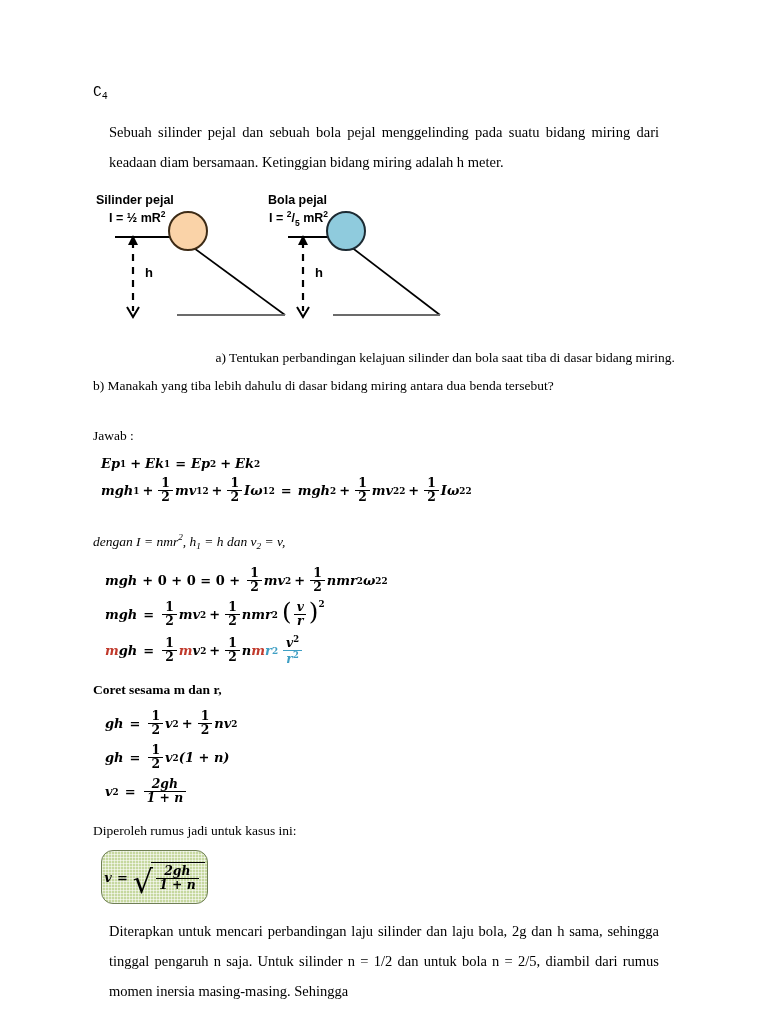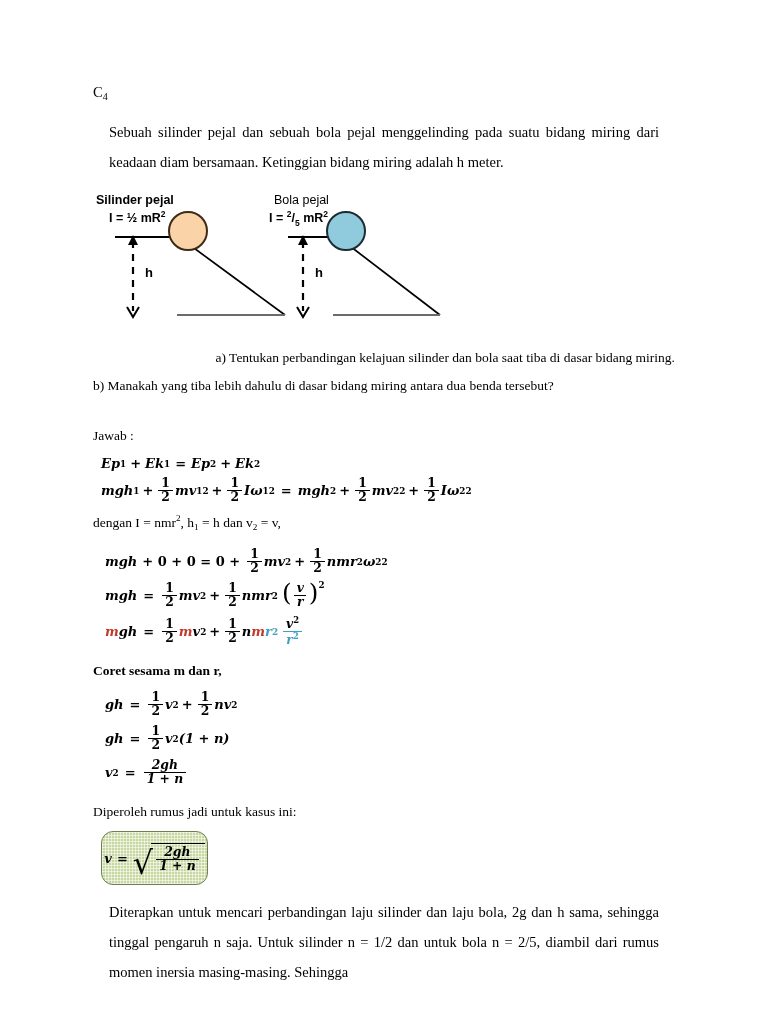--- a/index.html
+++ b/index.html
@@ -24,21 +24,21 @@
   }
   .content {
     position: absolute;
     left: 93px;
     top: 84px;
     width: 582px;
   }
 
   
   .label-c4 {
-    font-family: Liberation Serif, serif;
+    font-family: Liberation Mono, monospace;
     font-size: 14.5px;
     line-height: 1.2;
     margin-bottom: 0;
   }
   .label-c4 sub {
     font-size: 10px;
     vertical-align: baseline;
     position: relative;
     top: 3px;
   }
@@ -201,21 +201,21 @@
           <circle cx="253" cy="38" r="19" fill="#8fcbdd" stroke="#1d2b33" stroke-width="2"></circle>
         </g>
       </svg>
 
       
       <div style="position:absolute;left:3px;top:0px;font-family:'Liberation Sans',sans-serif;font-size:12.5px;font-weight:600;">Silinder pejal</div>
       <div style="position:absolute;left:16px;top:16px;font-family:'Liberation Sans',sans-serif;font-size:12.5px;font-weight:600;"><span>I = </span><span>½</span><span> mR</span><sup class="sm">2</sup></div>
       <div style="position:absolute;left:52px;top:72px;font-family:'Liberation Sans',sans-serif;font-size:13px;font-weight:600;">h</div>
 
       
-      <div style="position:absolute;left:181px;top:0px;font-family:'Liberation Sans',sans-serif;font-size:12.5px;font-weight:400;">Bola pejal</div>
+      <div style="position:absolute;left:175px;top:0px;font-family:'Liberation Sans',sans-serif;font-size:12.5px;font-weight:700;">Bola pejal</div>
       <div style="position:absolute;left:176px;top:16px;font-family:'Liberation Sans',sans-serif;font-size:12.5px;font-weight:600;"><span>I = </span><sup class="sm">2</sup><span>/</span><sub class="sm">5</sub><span> mR</span><sup class="sm">2</sup></div>
       <div style="position:absolute;left:222px;top:72px;font-family:'Liberation Sans',sans-serif;font-size:13px;font-weight:600;">h</div>
     </div>
 
     <p class="q-line" style="margin-top:6px;text-align:right;">a) Tentukan perbandingan kelajuan silinder dan bola saat tiba di dasar bidang miring.</p>
     <p class="q-line">b) Manakah yang tiba lebih dahulu di dasar bidang miring antara dua benda tersebut?</p>
 
     <p class="plain-line" style="margin-top:26px;">Jawab :</p>
 
     <div class="math eq-row" style="margin-left:8px;margin-top:11px;">
@@ -265,21 +265,21 @@
       <span style="margin:0 3px;">+</span>
       <span class="frac">
         <span class="num">1</span>
         <span class="den">2</span>
       </span>
       <span>Iω</span>
         <span class="sub up">2</span>
         <span class="sup up">2</span>
     </div>
 
-    <p class="plain-line" style="margin-top:5px;"><span>dengan I = nmr</span><sup class="sm">2</sup><span>, h</span><sub class="sm">1</sub><span> = h dan v</span><sub class="sm">2</sub><span> = v,</span></p>
+    <p class="plain-line" style="margin-top:24px;font-style:italic;"><span>dengan I = nmr</span><sup class="sm">2</sup><span>, h</span><sub class="sm">1</sub><span> = h dan v</span><sub class="sm">2</sub><span> = v,</span></p>
 
     <div class="math eq-row" style="margin-left:12px;margin-top:11px;">
       <span>mgh</span>
       <span class="up" style="margin:0 5px;">+ 0 + 0 = 0 +</span>
       <span class="frac">
         <span class="num">1</span>
         <span class="den">2</span>
       </span>
       <span>mv</span>
         <span class="sup up">2</span>

